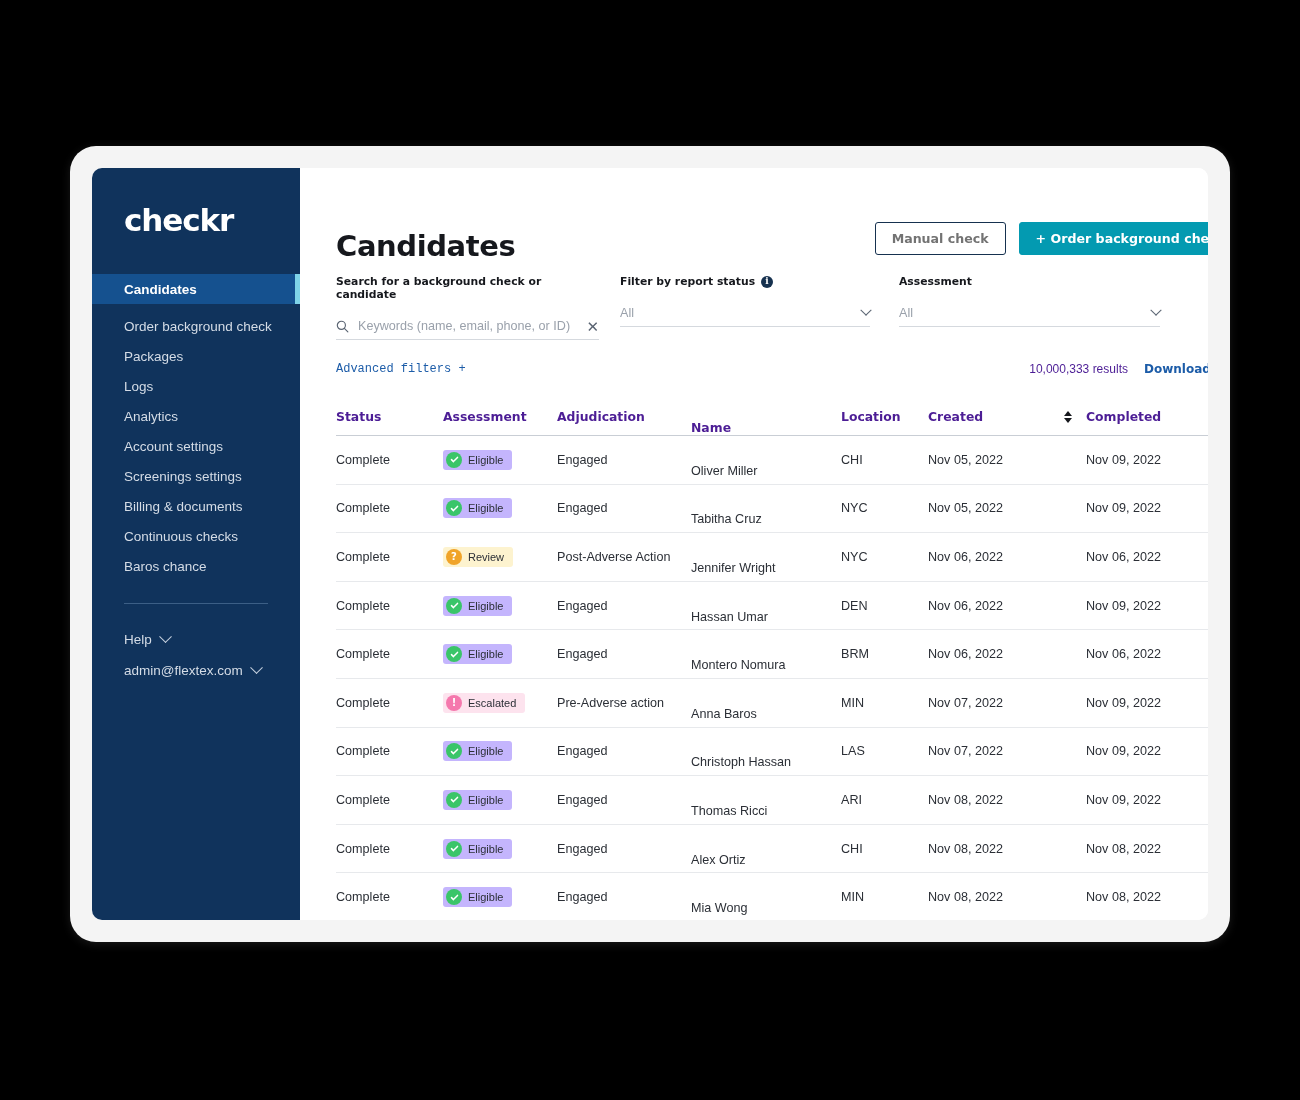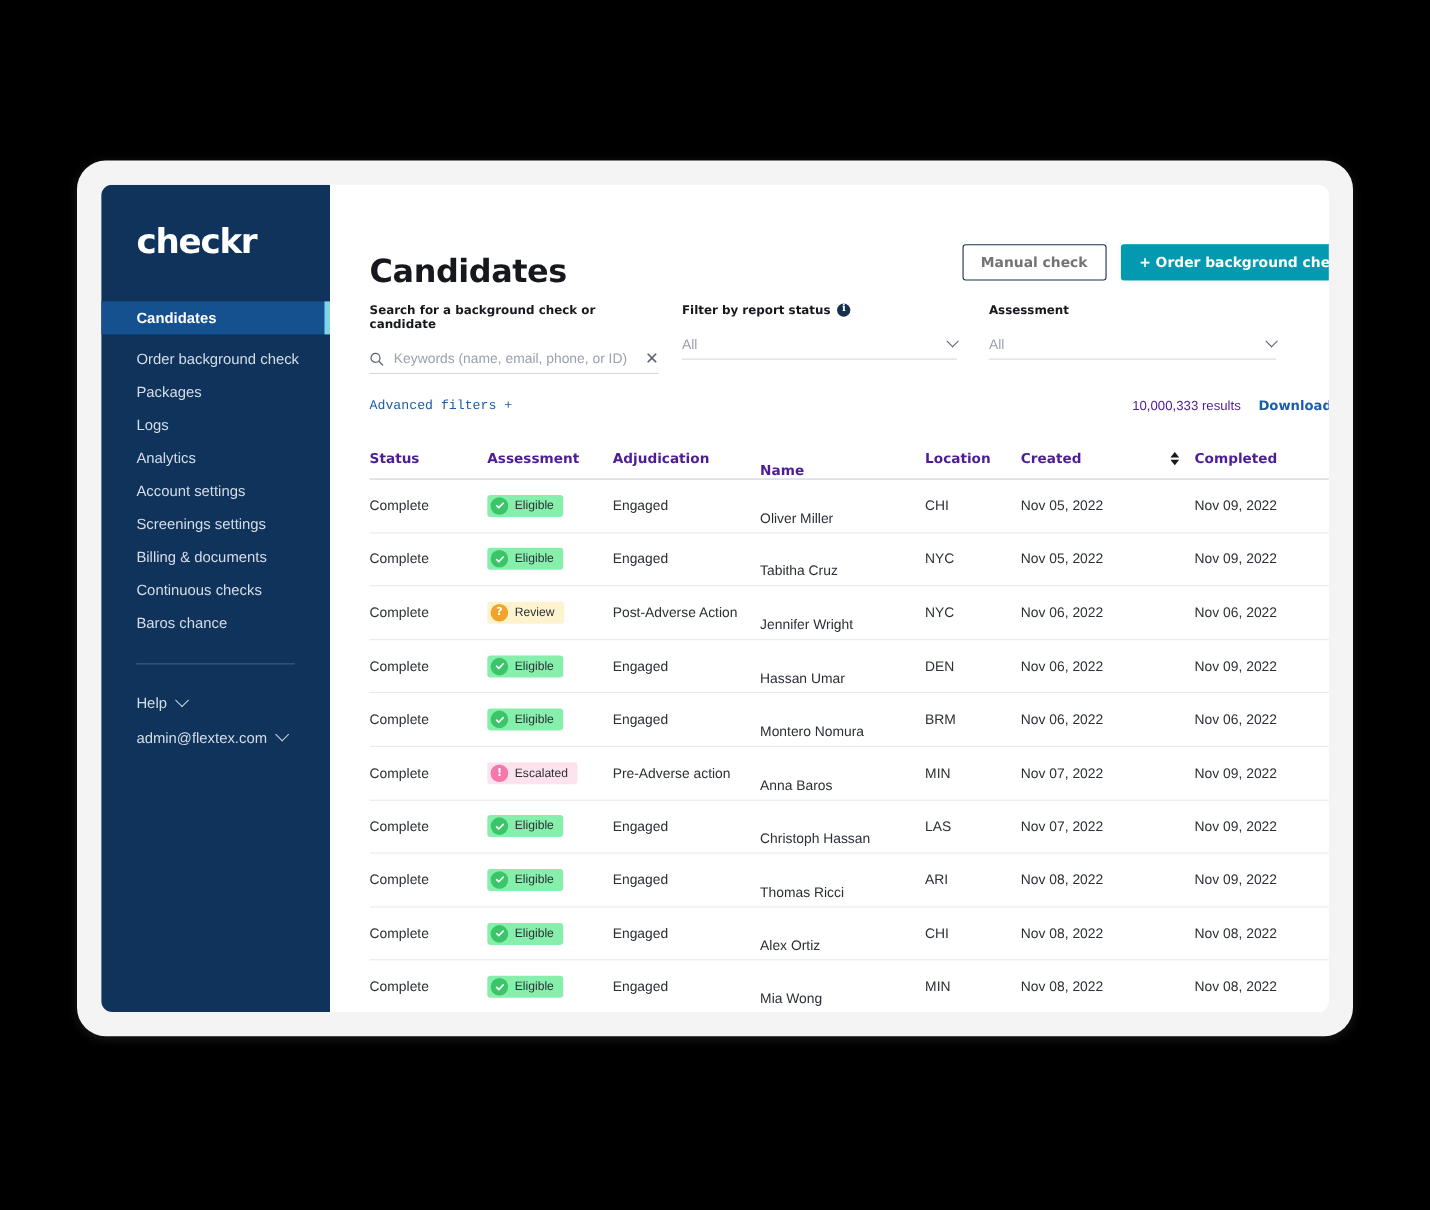--- a/index.html
+++ b/index.html
@@ -314,21 +314,21 @@
     border-radius: 50%;
     display: inline-flex;
     align-items: center;
     justify-content: center;
     color: #ffffff;
     font-size: 10px;
     font-weight: 700;
     line-height: 1;
     flex: 0 0 16px;
   }
-  .badge.eligible  { background: #86efac; }
+  .badge.eligible  { background: #c4b5fd; }
   .badge.eligible .dot  { background: #3ac569; }
   .badge.review    { background: #fdf3cf; }
   .badge.review .dot    { background: #f0a429; font-family: "DejaVu Sans", sans-serif; }
   .badge.escalated { background: #fde3ee; }
   .badge.escalated .dot { background: #f578ad; font-family: "DejaVu Sans", sans-serif; }
   .check-svg { width: 9px; height: 9px; display: block; }
 </style>
 </head>
 <body>
 

